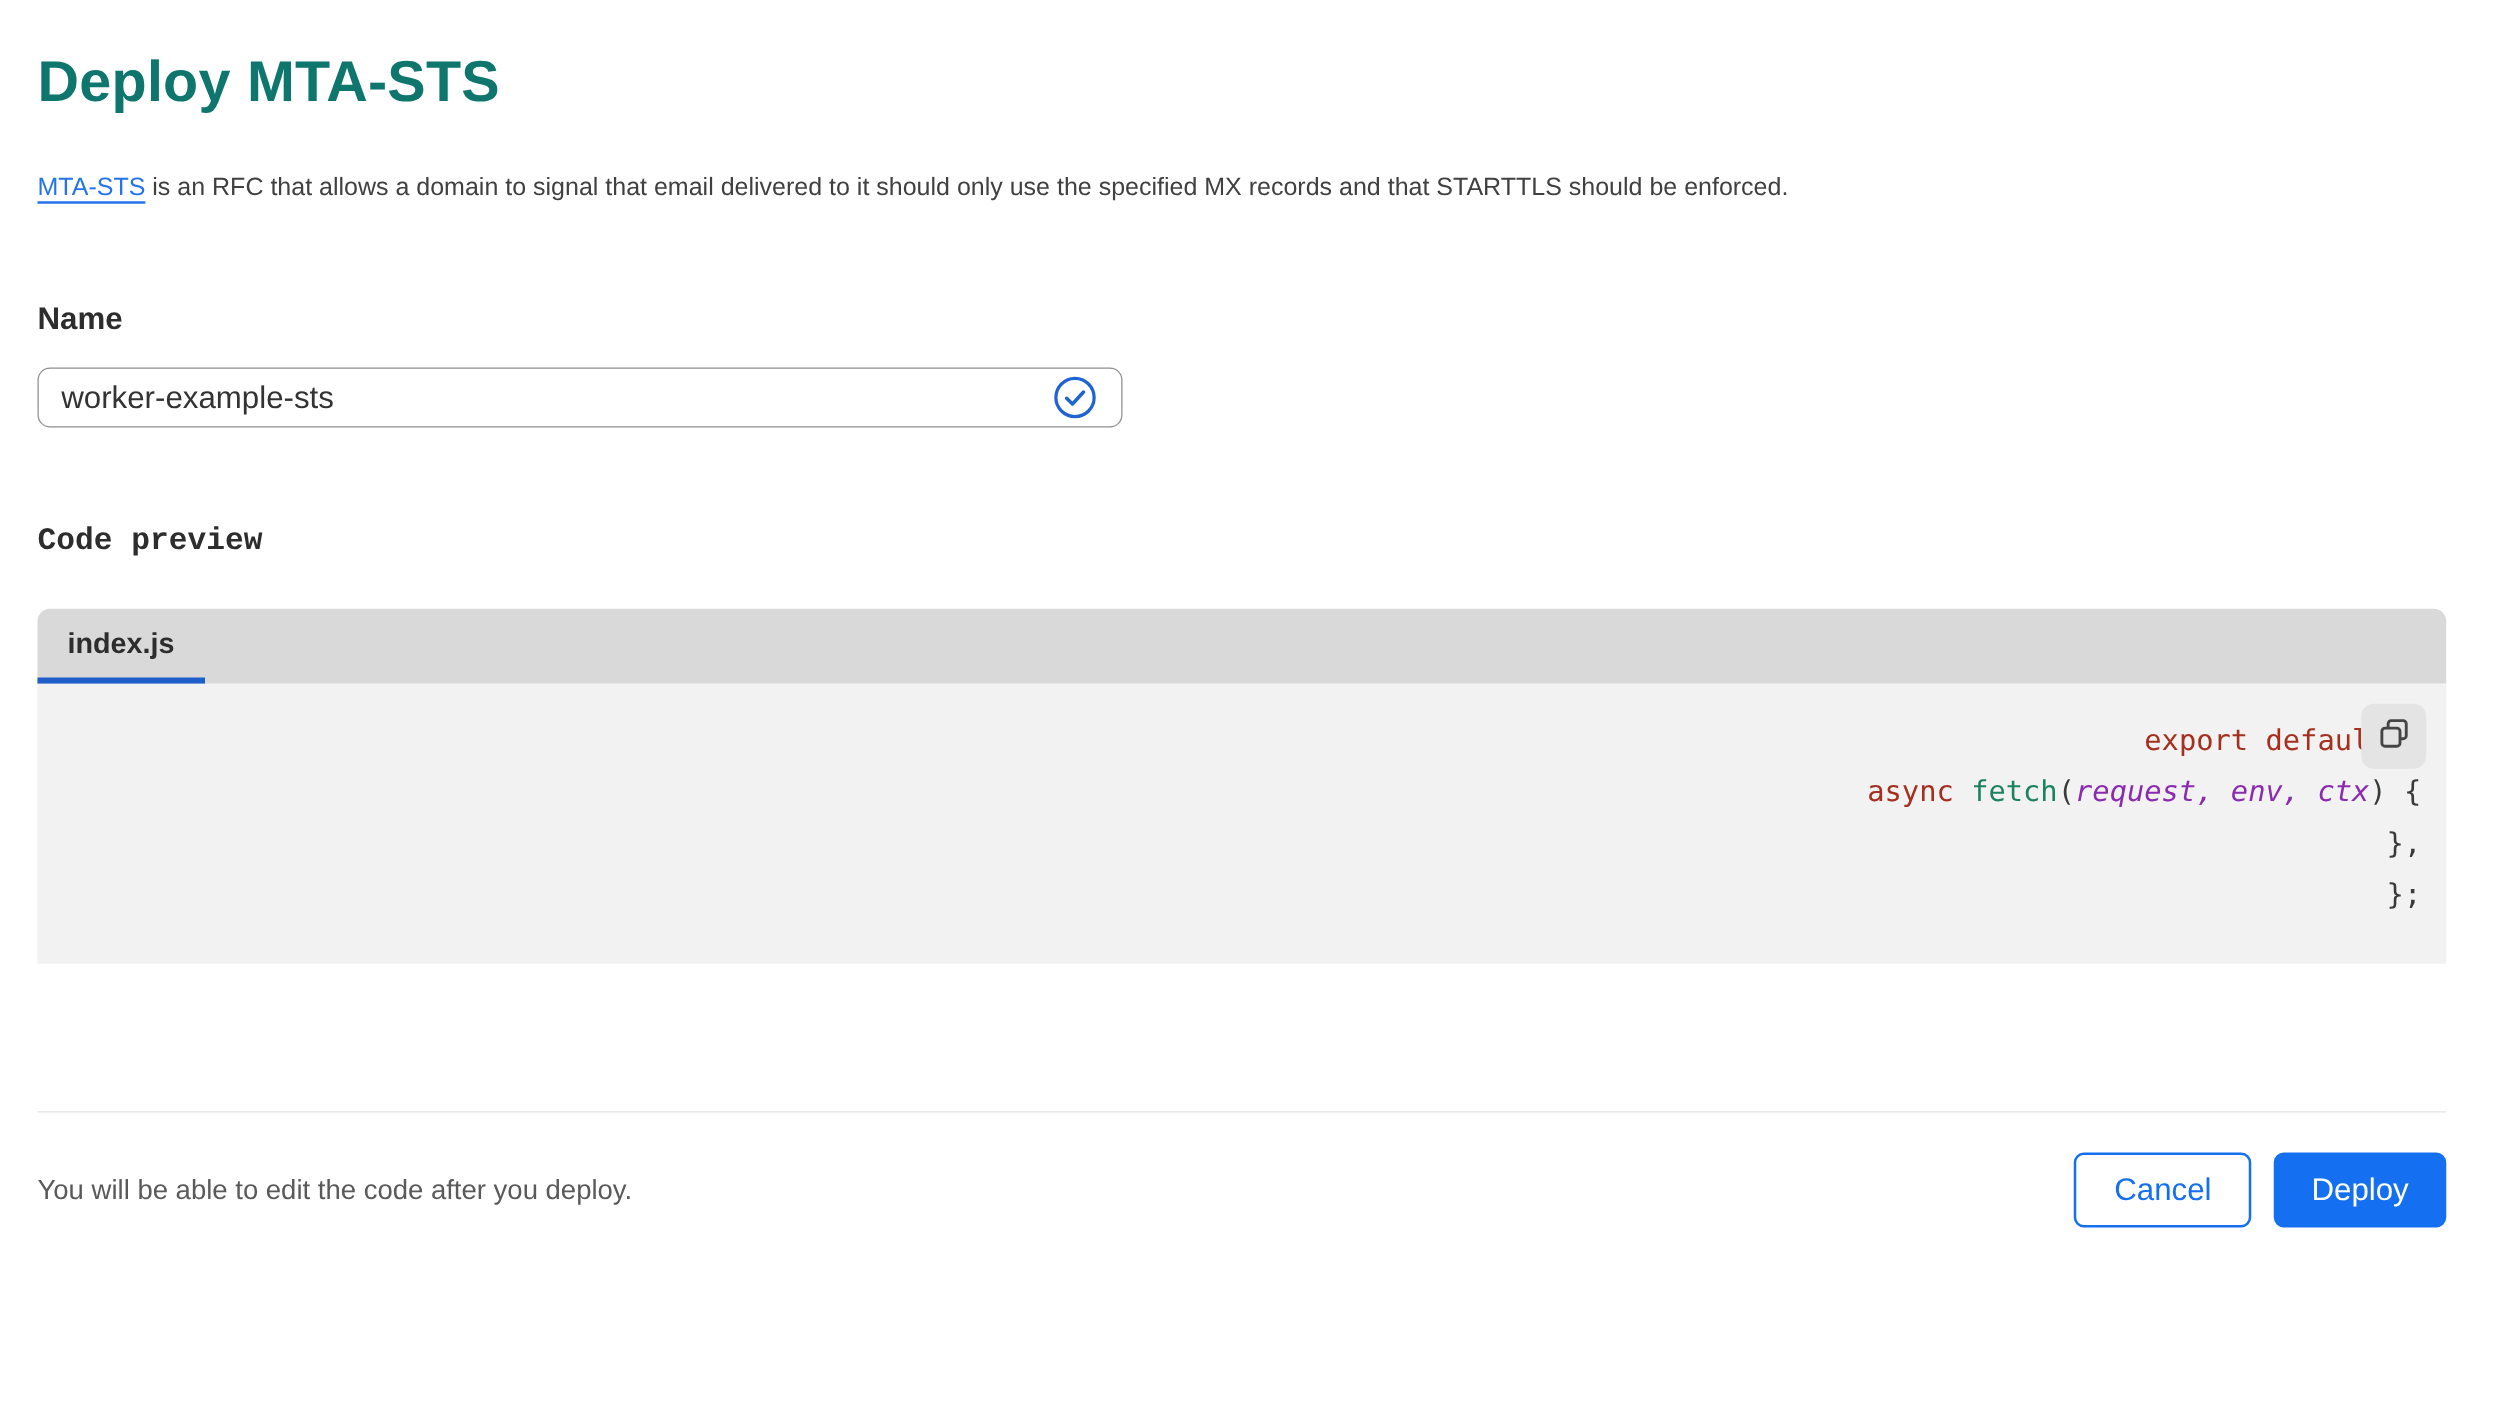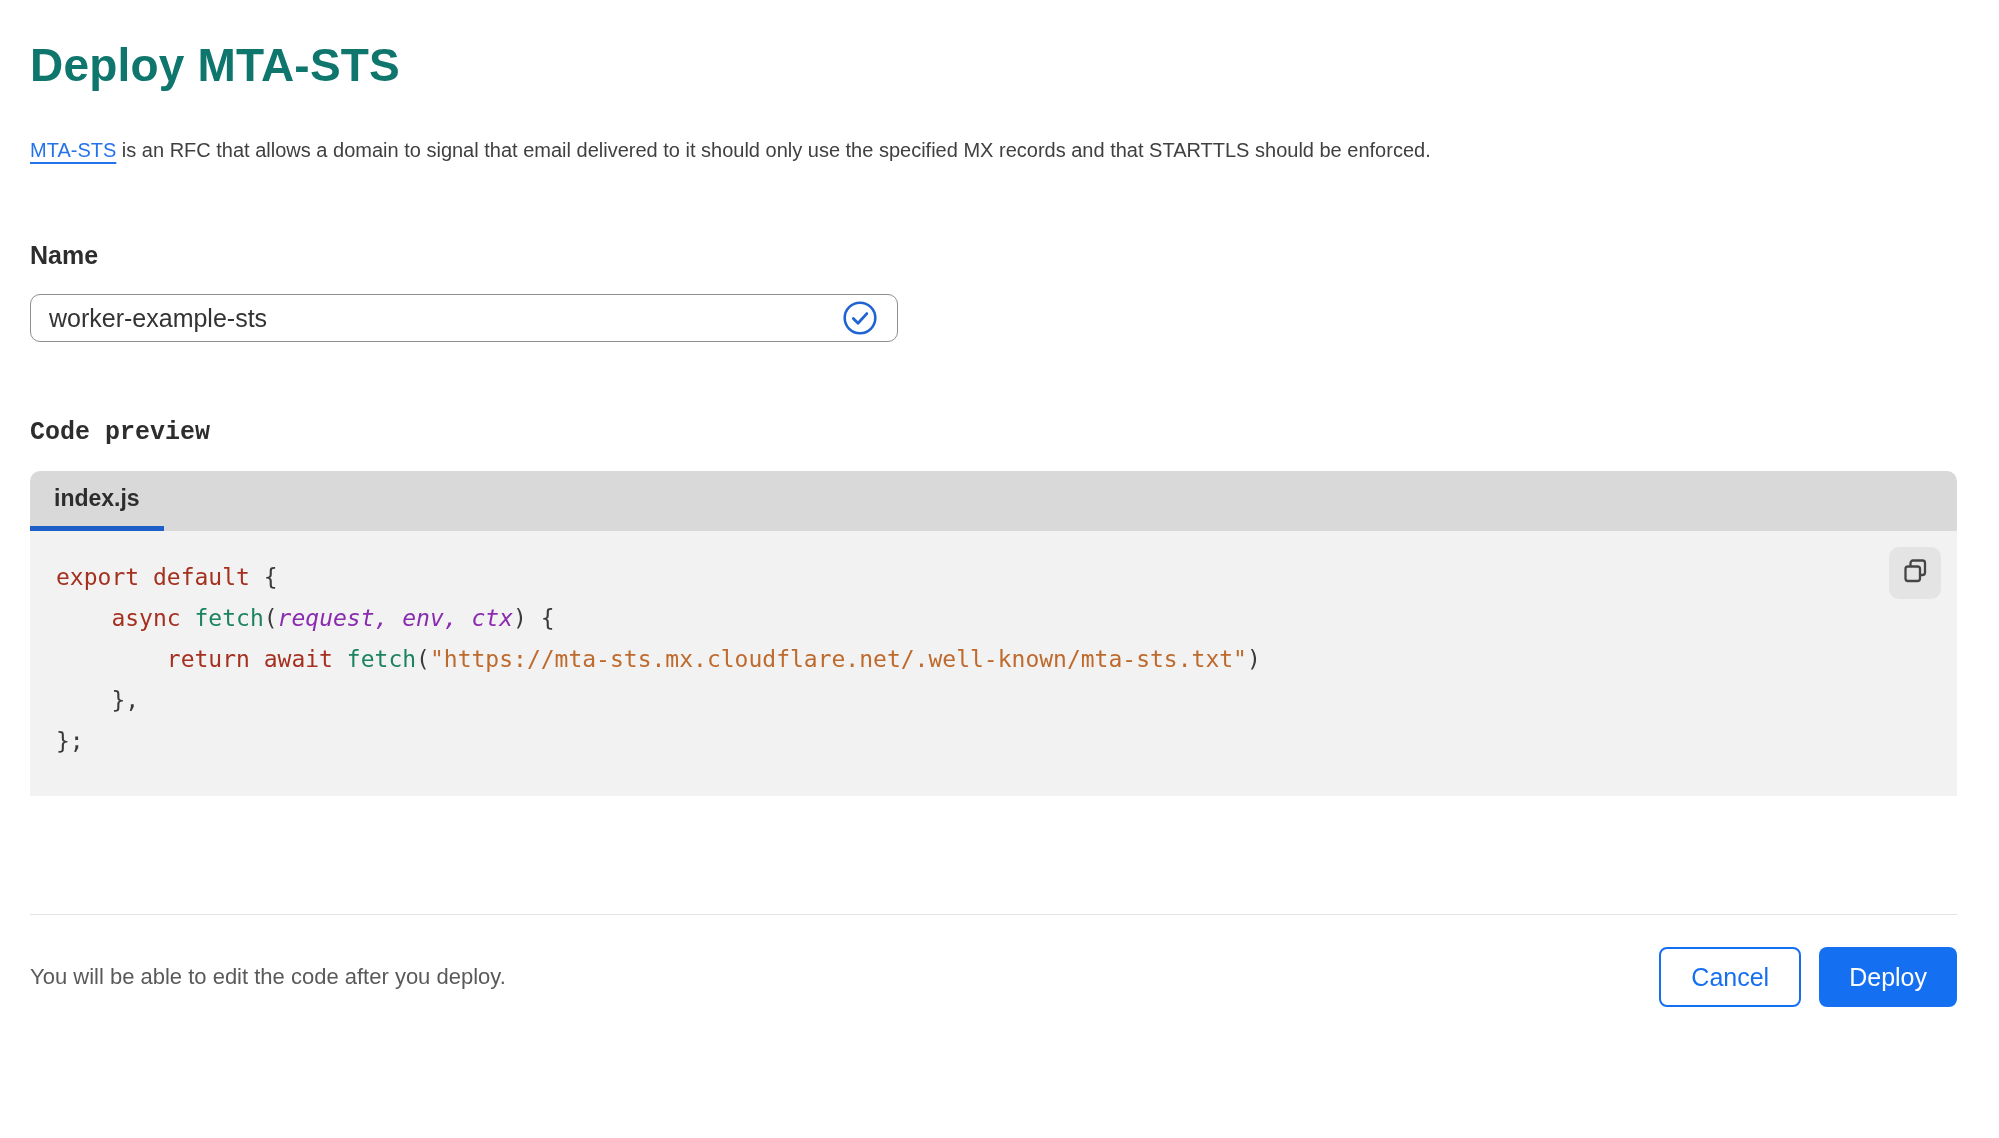--- a/index.html
+++ b/index.html
@@ -34,21 +34,21 @@
     font-size: 25px; color: #333; padding: 0 64px 0 18px;
     outline: none; background: #fff;
   }
   .input-check {
     position: absolute; right: 20px; top: 50%; transform: translateY(-50%);
     width: 36px; height: 36px; display: flex;
   }
 
   .section-label { margin-top: 76px; font-size: 25px; font-weight: 700; color: #2d2d2d; font-family: Liberation Mono, monospace; }
 
-  .code-card { margin-top: 24px; }
+  .code-card { margin-top: 40px; text-align: right; }
   .tabbar {
     height: 60px; background: var(--tab-bar-bg);
     border-radius: 10px 10px 0 0; display: flex; align-items: stretch;
   }
   .tab {
     display: flex; align-items: center; padding: 0 24px;
     font-size: 23px; font-weight: 700; color: #2d2d2d;
     border-bottom: 5px solid var(--tab-indicator); cursor: pointer;
   }
   .code-body {
@@ -117,21 +117,20 @@
   <div class="section-label">Code preview</div>
 
   <div class="code-card">
     <div class="tabbar">
       <div class="tab">index.js</div>
     </div>
     <div class="code-body">
       <div>
           <div class="code-line"><span class="tok-kw">export</span><span class="tok-pl"> </span><span class="tok-kw">default</span><span class="tok-pl"> {</span></div>
           <div class="code-line"><span class="tok-pl">    </span><span class="tok-kw">async</span><span class="tok-pl"> </span><span class="tok-fn">fetch</span><span class="tok-pl">(</span><span class="tok-vr">request,</span><span class="tok-pl"> </span><span class="tok-vr">env,</span><span class="tok-pl"> </span><span class="tok-vr">ctx</span><span class="tok-pl">) {</span></div>
-          <div class="code-line"><span class="tok-pl">        </span><span class="tok-kw">return</span><span class="tok-pl"> </span><span class="tok-kw">await</span><span class="tok-pl"> </span><span class="tok-fn">fetch</span><span class="tok-pl">(</span><span class="tok-st">"https://mta-sts.mx.cloudflare.net/.well-known/mta-sts.txt"</span><span class="tok-pl">)</span></div>
           <div class="code-line"><span class="tok-pl">    },</span></div>
           <div class="code-line"><span class="tok-pl">};</span></div>
         </div>
       <button class="copy-btn">
         <span>
           <svg width="27" height="27" viewBox="0 0 27 27" fill="none">
             <rect x="8.5" y="2.5" width="14.5" height="14.5" rx="2.5" stroke="#454545" stroke-width="2.3"></rect>
             <rect x="3.5" y="8.5" width="14.5" height="14.5" rx="2.5" fill="#e4e4e4" stroke="#454545" stroke-width="2.3"></rect>
           </svg>
         </span>

